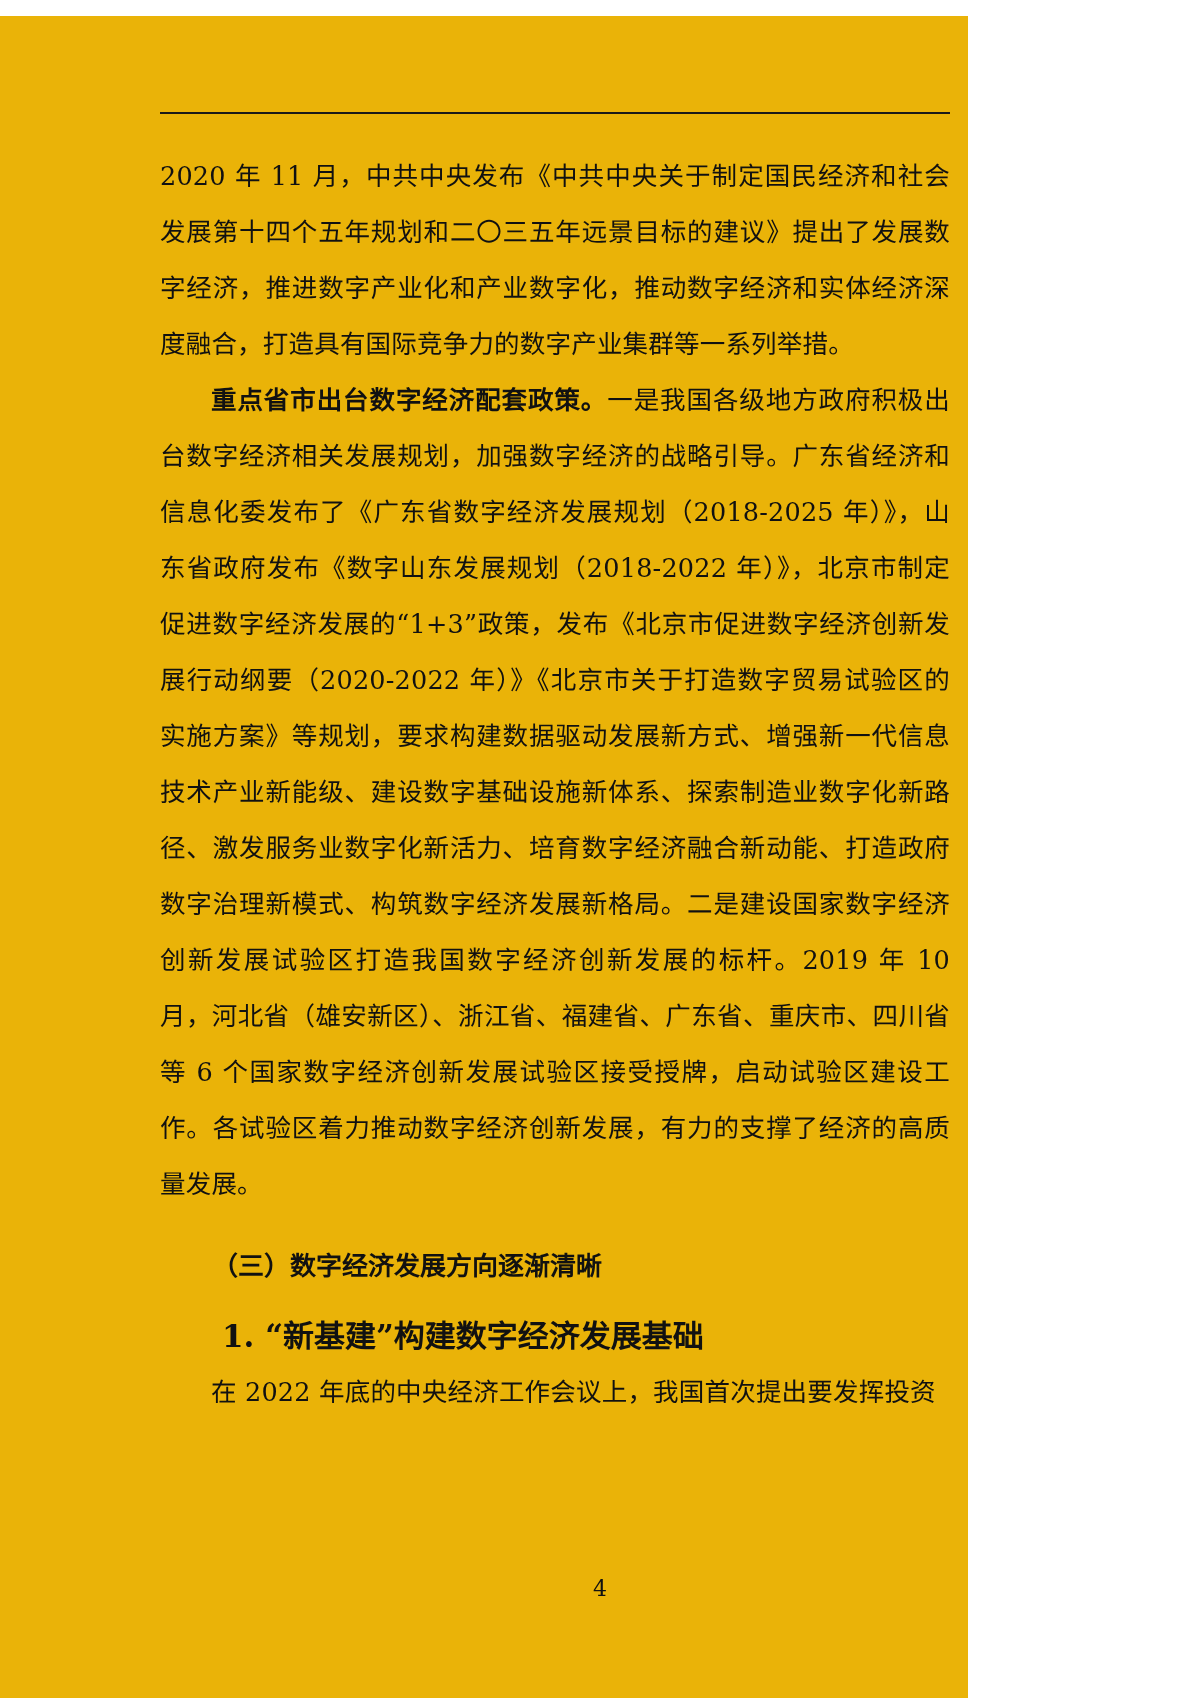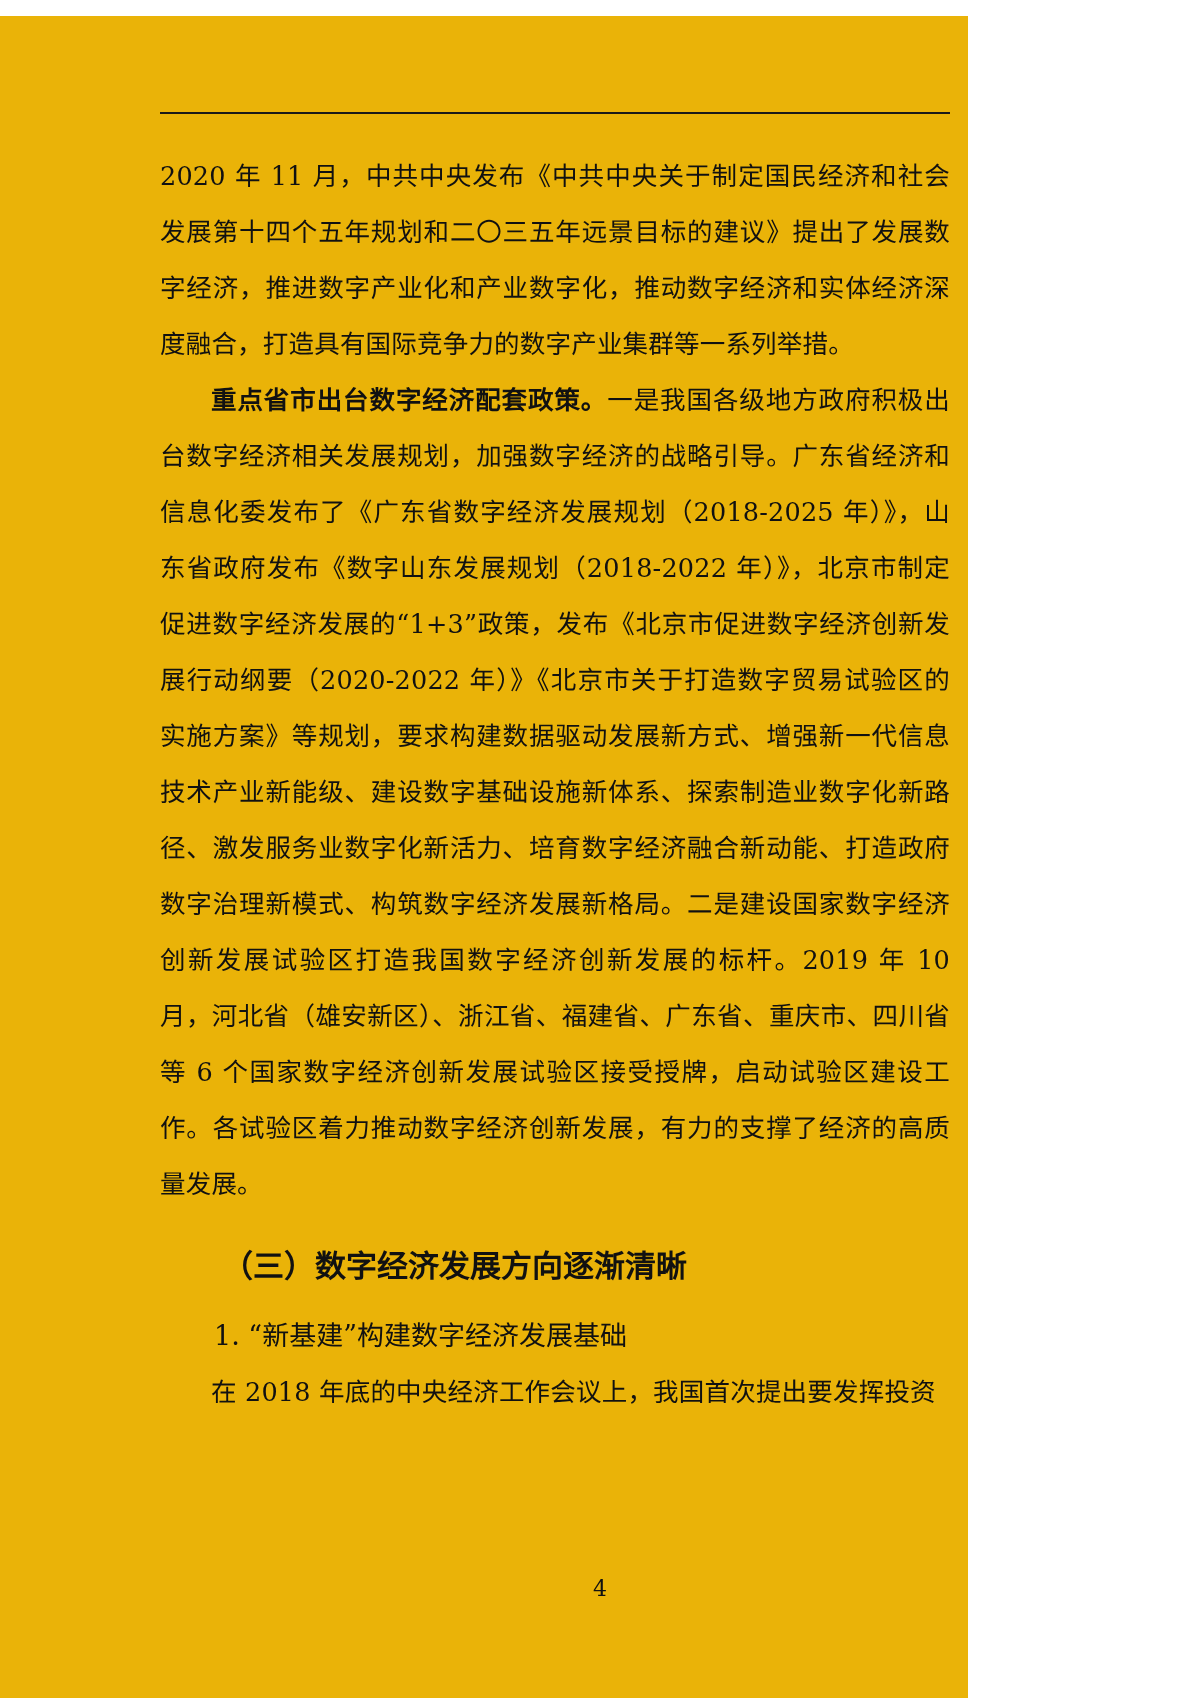--- a/index.html
+++ b/index.html
@@ -49,31 +49,31 @@
   }
   p.bodypara {
     margin-bottom: 0;
   }
   .bold-lead {
     font-weight: bold;
     margin-top: 47px;
   }
   h2.heading {
     margin: 26px 0 0 0;
-    font-size: 31px;
+    font-size: 26px;
     line-height: 56px;
     font-weight: bold;
     text-indent: 2em;
     color: #111;
   }
   h3.subheading {
     margin: 14px 0 0 0;
-    font-size: 27px;
+    font-size: 31px;
     line-height: 56px;
-    font-weight: normal;
+    font-weight: bold;
     text-indent: 2em;
     color: #111;
   }
   .page-number {
     position: absolute;
     left: 0;
     top: 1560px;
     width: 1200px;
     text-align: center;
     font-size: 22px;
@@ -90,18 +90,18 @@
     <div class="header-rule"></div>
 
     <p class="bodypara">2020 年 11 月，中共中央发布《中共中央关于制定国民经济和社会发展第十四个五年规划和二〇三五年远景目标的建议》提出了发展数字经济，推进数字产业化和产业数字化，推动数字经济和实体经济深度融合，打造具有国际竞争力的数字产业集群等一系列举措。</p>
 
     <p class="indent bodypara"><span class="bold-lead">重点省市出台数字经济配套政策。</span><span>一是我国各级地方政府积极出台数字经济相关发展规划，加强数字经济的战略引导。广东省经济和信息化委发布了《广东省数字经济发展规划（2018-2025 年）》，山东省政府发布《数字山东发展规划（2018-2022 年）》，北京市制定促进数字经济发展的“1+3”政策，发布《北京市促进数字经济创新发展行动纲要（2020-2022 年）》《北京市关于打造数字贸易试验区的实施方案》等规划，要求构建数据驱动发展新方式、增强新一代信息技术产业新能级、建设数字基础设施新体系、探索制造业数字化新路径、激发服务业数字化新活力、培育数字经济融合新动能、打造政府数字治理新模式、构筑数字经济发展新格局。二是建设国家数字经济创新发展试验区打造我国数字经济创新发展的标杆。2019 年 10 月，河北省（雄安新区）、浙江省、福建省、广东省、重庆市、四川省等 6 个国家数字经济创新发展试验区接受授牌，启动试验区建设工作。各试验区着力推动数字经济创新发展，有力的支撑了经济的高质量发展。</span></p>
 
     <h2 class="heading">（三）数字经济发展方向逐渐清晰</h2>
 
     <h3 class="subheading">1. “新基建”构建数字经济发展基础</h3>
 
-    <p class="indent bodypara">在 2018 年底的中央经济工作会议上，我国首次提出要发挥投资</p>
+    <p class="indent bodypara">在 2022 年底的中央经济工作会议上，我国首次提出要发挥投资</p>
 
   </div>
 
   <div class="page-number">4</div>
 </div>
 
 </body></html>

